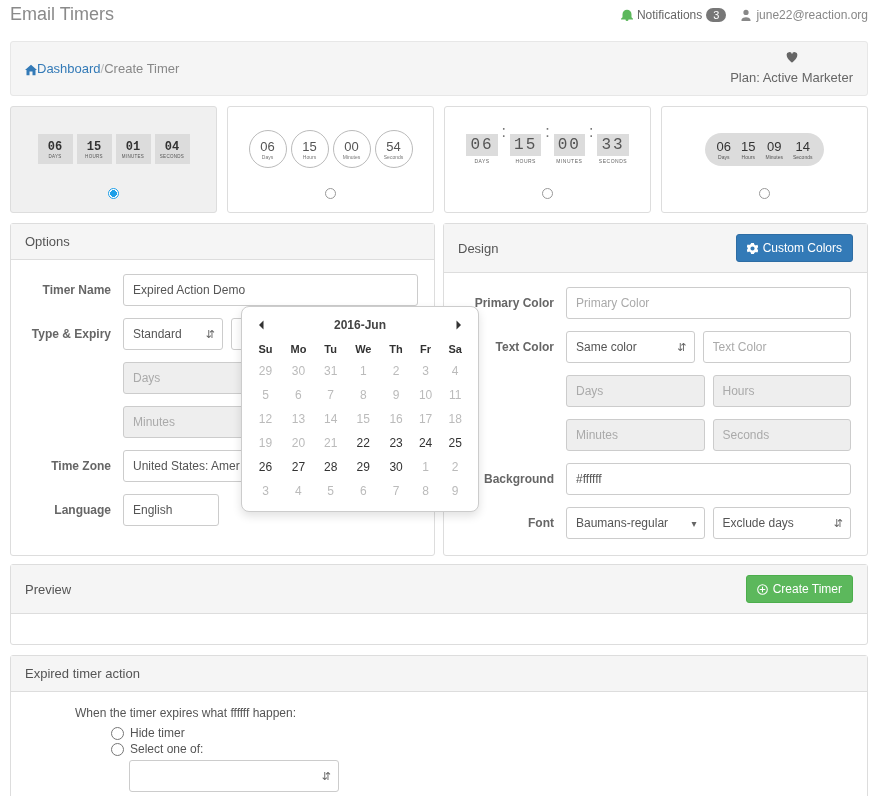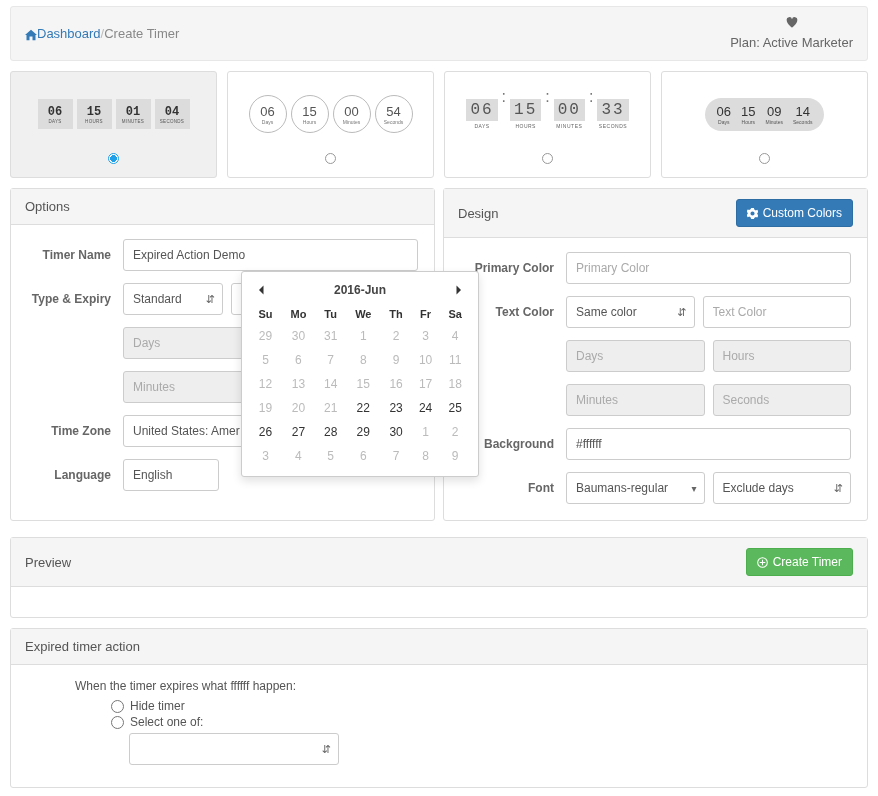--- a/index.html
+++ b/index.html
@@ -51,21 +51,21 @@
   .s3-seg { display:flex; flex-direction:column; align-items:center; }
   .s3-colon { font-size:16px; color:#777; align-self:flex-start; margin-top:2px; }
 
   
   .s4-wrap { background:#dcdcdc; border-radius:18px; padding:6px 12px; display:flex; gap:10px; }
   .s4-seg { display:flex; flex-direction:column; align-items:center; }
   .s4-num { font-size:13px; color:#333; }
   .s4-lbl { font-size:5px; color:#555; }
 
   
-  .two-col { display:flex; gap:8px; margin:0 10px 16px 10px; }
+  .two-col { display:flex; gap:8px; margin:0 10px 8px 10px; }
   .panel { flex:1; border:1px solid #ddd; border-radius:3px; position:relative; }
   .panel-head { background:#f5f5f5; border-bottom:1px solid #ddd; padding:10px 14px; font-size:13px; display:flex; align-items:center; }
   .btn { display:inline-flex; align-items:center; gap:5px; padding:6px 10px; border-radius:3px; border:1px solid transparent; font-size:12px; cursor:pointer; }
   .btn-primary { background:#337ab7; color:#fff; border-color:#2e6da4; }
   .btn-success { background:#5cb85c; color:#fff; border-color:#4cae4c; }
   .panel-body { padding:14px 16px 16px 16px; }
   .frow { display:flex; align-items:center; margin-bottom:12px; }
   .frow .flabel { width:96px; text-align:right; padding-right:12px; font-weight:700; color:#666; font-size:12px; }
   .frow .flabel.right { width:106px; }
   .fctl { flex:1; display:flex; gap:8px; }
@@ -76,21 +76,21 @@
   .input-group .input { border-top-right-radius:0; border-bottom-right-radius:0; }
   .input-addon { width:32px; height:32px; border:1px solid #ccc; border-left:none; border-radius:0 3px 3px 0; background:#eee; display:flex; align-items:center; justify-content:center; color:#666; }
   .two { display:flex; gap:8px; }
   .two > * { flex:1; }
   .select-wrap { position:relative; }
   .select-caret { position:absolute; right:8px; top:50%; transform:translateY(-50%); pointer-events:none; color:#666; font-size:10px; }
   .single-caret::after { content:"▾"; }
   .double-caret::after { content:"⇵"; font-size:11px; }
 
   
-  .datepicker { position:absolute; left:230px; top:82px; width:238px; background:#fff; border:1px solid #ccc; border-radius:3px; box-shadow:0 4px 10px rgba(0,0,0,0.12); padding:6px 8px 8px 8px; z-index:50; font-size:12px; }
+  .datepicker { position:absolute; left:230px; top:82px; width:238px; background:#fff; border:1px solid #ccc; border-radius:8px; box-shadow:0 4px 10px rgba(0,0,0,0.12); padding:6px 8px 8px 8px; z-index:50; font-size:12px; }
   .dp-head { display:flex; align-items:center; justify-content:space-between; padding:4px 2px 6px 2px; font-weight:700; color:#444; }
   .dp-arrow { cursor:pointer; padding:2px 4px; color:#333; }
   .dp-grid { width:100%; border-collapse:collapse; }
   .dp-grid th { font-weight:700; font-size:11px; color:#333; padding:4px 0; text-align:center; }
   .dp-grid td { text-align:center; padding:5px 0; font-size:12px; cursor:pointer; color:#333; }
   .dp-grid td.muted { color:#bbb; }
 
   
   .full-panel { margin:0 10px 10px 10px; border:1px solid #ddd; border-radius:3px; }
 
@@ -101,20 +101,42 @@
   .opt-row input[type=radio] { margin:0; }
   .opt-block { margin-left:54px; margin-top:4px; margin-bottom:6px; }
   .small-select { width:210px; }
 
   svg { display:block; }
 </style>
 </head>
 <body>
 <div class="page">
 
+<div class="top-header">
+  <div class="page-title">Email Timers</div>
+  <div class="header-right">
+    <div class="notif">
+      <span class="notif-bell">
+        <svg width="12" height="12" viewBox="0 0 16 16" fill="currentColor">
+              <path d="M8 16a2 2 0 0 0 2-2H6a2 2 0 0 0 2 2zm6-5V7a6 6 0 1 0-12 0v4l-2 2v1h16v-1l-2-2z"></path>
+            </svg>
+      </span>
+      <span>Notifications</span>
+      <span class="badge">3</span>
+    </div>
+    <div class="user">
+      <span class="user-icon">
+        <svg width="12" height="12" viewBox="0 0 16 16" fill="currentColor">
+              <path d="M8 8a3.5 3.5 0 1 0 0-7 3.5 3.5 0 0 0 0 7zM2 15s0-4 6-4 6 4 6 4v1H2v-1z"></path>
+            </svg>
+      </span>
+      <span>june22@reaction.org</span>
+    </div>
+  </div>
+</div>
 
 <div class="crumb-bar">
   <div class="crumb-left">
     <span class="home-icon">
       <svg width="12" height="12" viewBox="0 0 16 16" fill="currentColor">
             <path d="M8 1 0 8h2v7h4V10h4v5h4V8h2L8 1z"></path>
           </svg>
     </span>
     <span class="crumb-link">Dashboard</span>
     <span class="crumb-sep">/</span>

